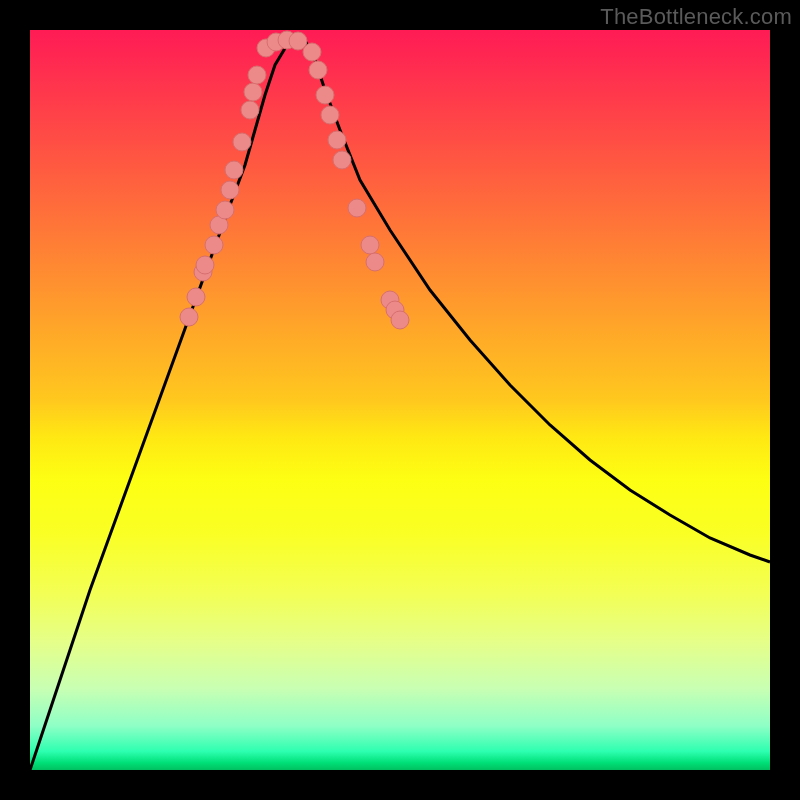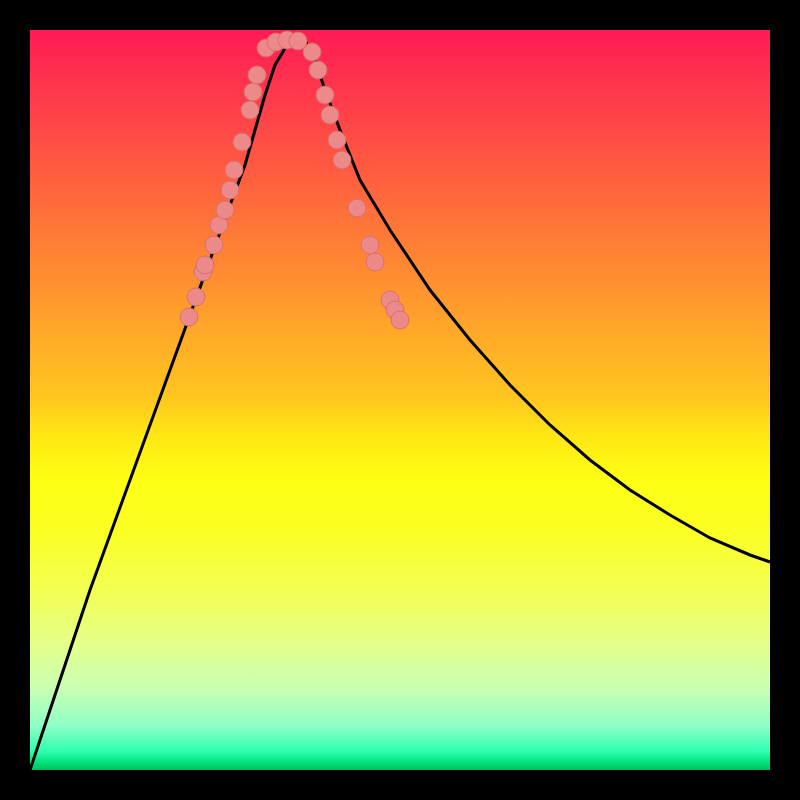--- a/index.html
+++ b/index.html
@@ -97,13 +97,14 @@
         <circle cx="312" cy="130" r="9" fill="#ec8a8a" stroke="#d76f6f" stroke-width="1"></circle>
         <circle cx="327" cy="178" r="9" fill="#ec8a8a" stroke="#d76f6f" stroke-width="1"></circle>
         <circle cx="340" cy="215" r="9" fill="#ec8a8a" stroke="#d76f6f" stroke-width="1"></circle>
         <circle cx="345" cy="232" r="9" fill="#ec8a8a" stroke="#d76f6f" stroke-width="1"></circle>
         <circle cx="360" cy="270" r="9" fill="#ec8a8a" stroke="#d76f6f" stroke-width="1"></circle>
         <circle cx="365" cy="280" r="9" fill="#ec8a8a" stroke="#d76f6f" stroke-width="1"></circle>
         <circle cx="370" cy="290" r="9" fill="#ec8a8a" stroke="#d76f6f" stroke-width="1"></circle>
       </g>
   </svg>
 
+  <div class="watermark">TheBottleneck.com</div>
 </div>
 
 </body></html>

